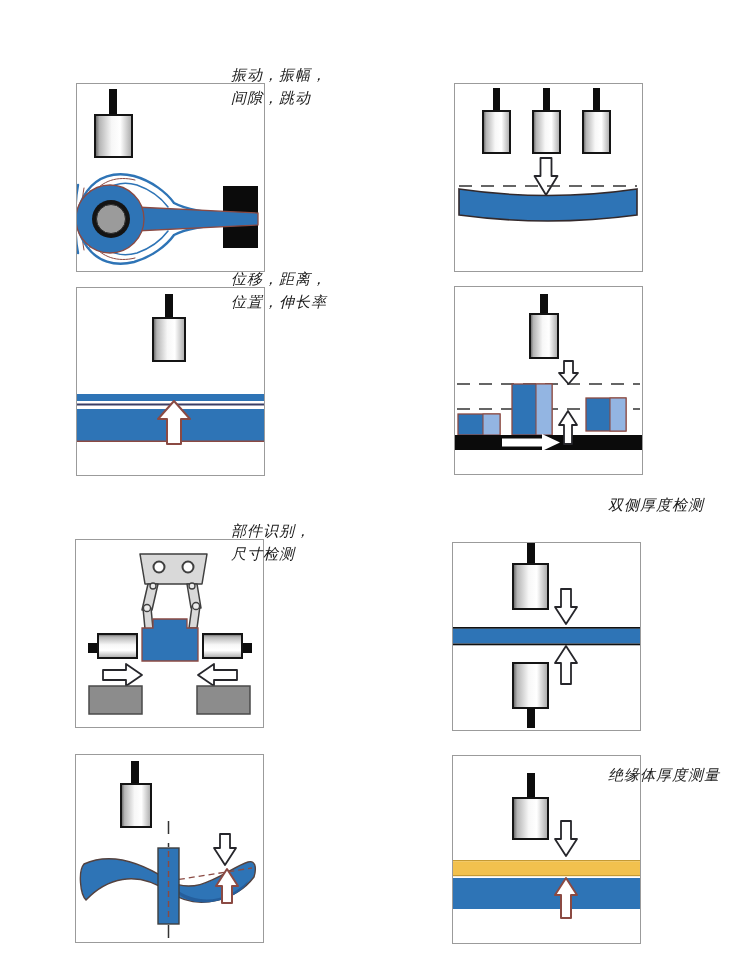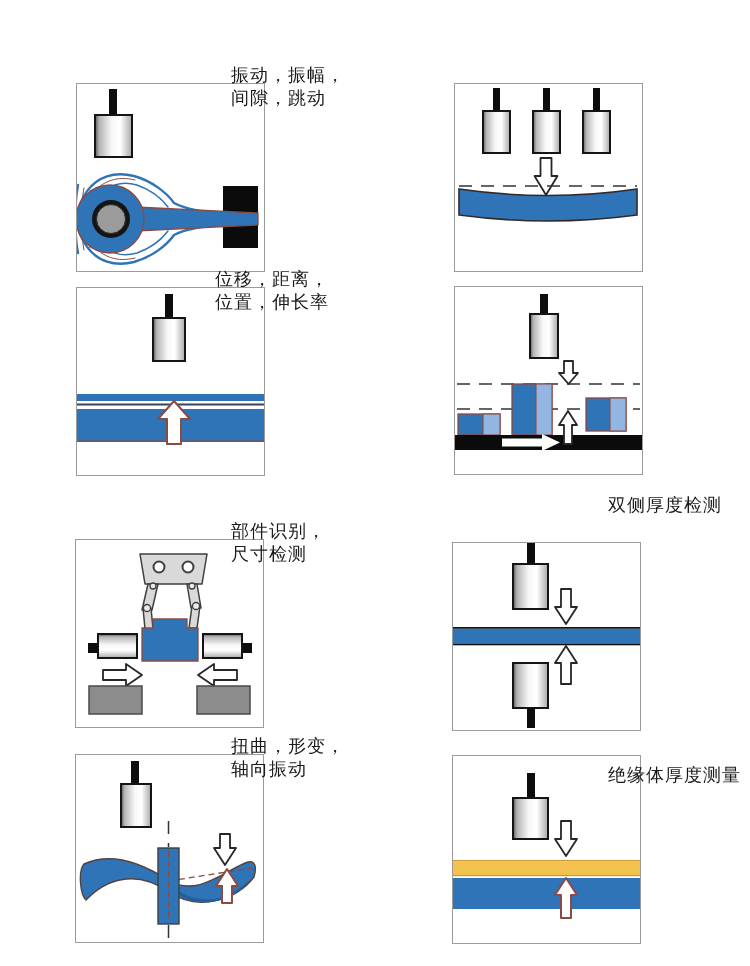--- a/index.html
+++ b/index.html
@@ -5,24 +5,24 @@
   html,body{margin:0;padding:0;background:#fff;}
   #page{position:relative;width:750px;height:966px;background:#fff;overflow:hidden;
         font-family:"Liberation Serif",serif;}
   .panel{position:absolute;width:187px;height:187px;background:#fff;
          border:1px solid var(--c-panel-border,#9b9b9b);}
   .panel svg{display:block;width:187px;height:187px;}
   #p1{left:36px;top:67px}  #p2{left:414px;top:67px}
   #p3{left:36px;top:271px} #p4{left:414px;top:270px}
   #p5{left:35px;top:523px} #p6{left:412px;top:526px}
   #p7{left:35px;top:738px} #p8{left:412px;top:739px}
-  .label{position:absolute;font-size:18px;line-height:23px;color:var(--c-text,#1a1a1a);
-         letter-spacing:1px;white-space:nowrap;}
+  .label{position:absolute;font-size:15px;line-height:23px;color:var(--c-text,#1a1a1a);
+         letter-spacing:1px;white-space:nowrap;font-style:italic;}
   #l1{left:231px;top:64px}  #l2{left:608px;top:64px}
-  #l3{left:215px;top:268px} #l4{left:608px;top:267px}
+  #l3{left:231px;top:268px} #l4{left:608px;top:267px}
   #l5{left:231px;top:520px} #l6{left:608px;top:494px}
   #l7{left:231px;top:735px} #l8{left:608px;top:764px}
   
   .cable{fill:#0d0d0d;}
   .sbody{fill:url(#gradV);stroke:#141414;stroke-width:2;}
   .sbodyh{fill:url(#gradH);stroke:#141414;stroke-width:2;}
   .blue{fill:var(--c-blue,#2e74b6);}
   .blue-mr{fill:var(--c-blue,#2e74b6);stroke:var(--c-maroon,#8b4a43);stroke-width:1.3;}
   .lblue{fill:var(--c-light-blue,#93b5e2);stroke:var(--c-maroon,#8b4a43);stroke-width:1.1;}
   .yellow{fill:var(--c-yellow,#f2c14e);}
@@ -240,22 +240,18 @@
     <div>位置，伸长率</div>
   </figcaption>
   <figcaption class="label" id="l5">
     <div>部件识别，</div>
     <div>尺寸检测</div>
   </figcaption>
   <figcaption class="label" id="l6">
     <div>双侧厚度检测</div>
     <div></div>
   </figcaption>
-  <figcaption class="label" id="l7">
-    <div>扭曲，形变，</div>
-    <div>轴向振动</div>
-  </figcaption>
   <figcaption class="label" id="l8">
     <div>绝缘体厚度测量</div>
     <div></div>
   </figcaption>
 
 </div>
 
 </body></html>

